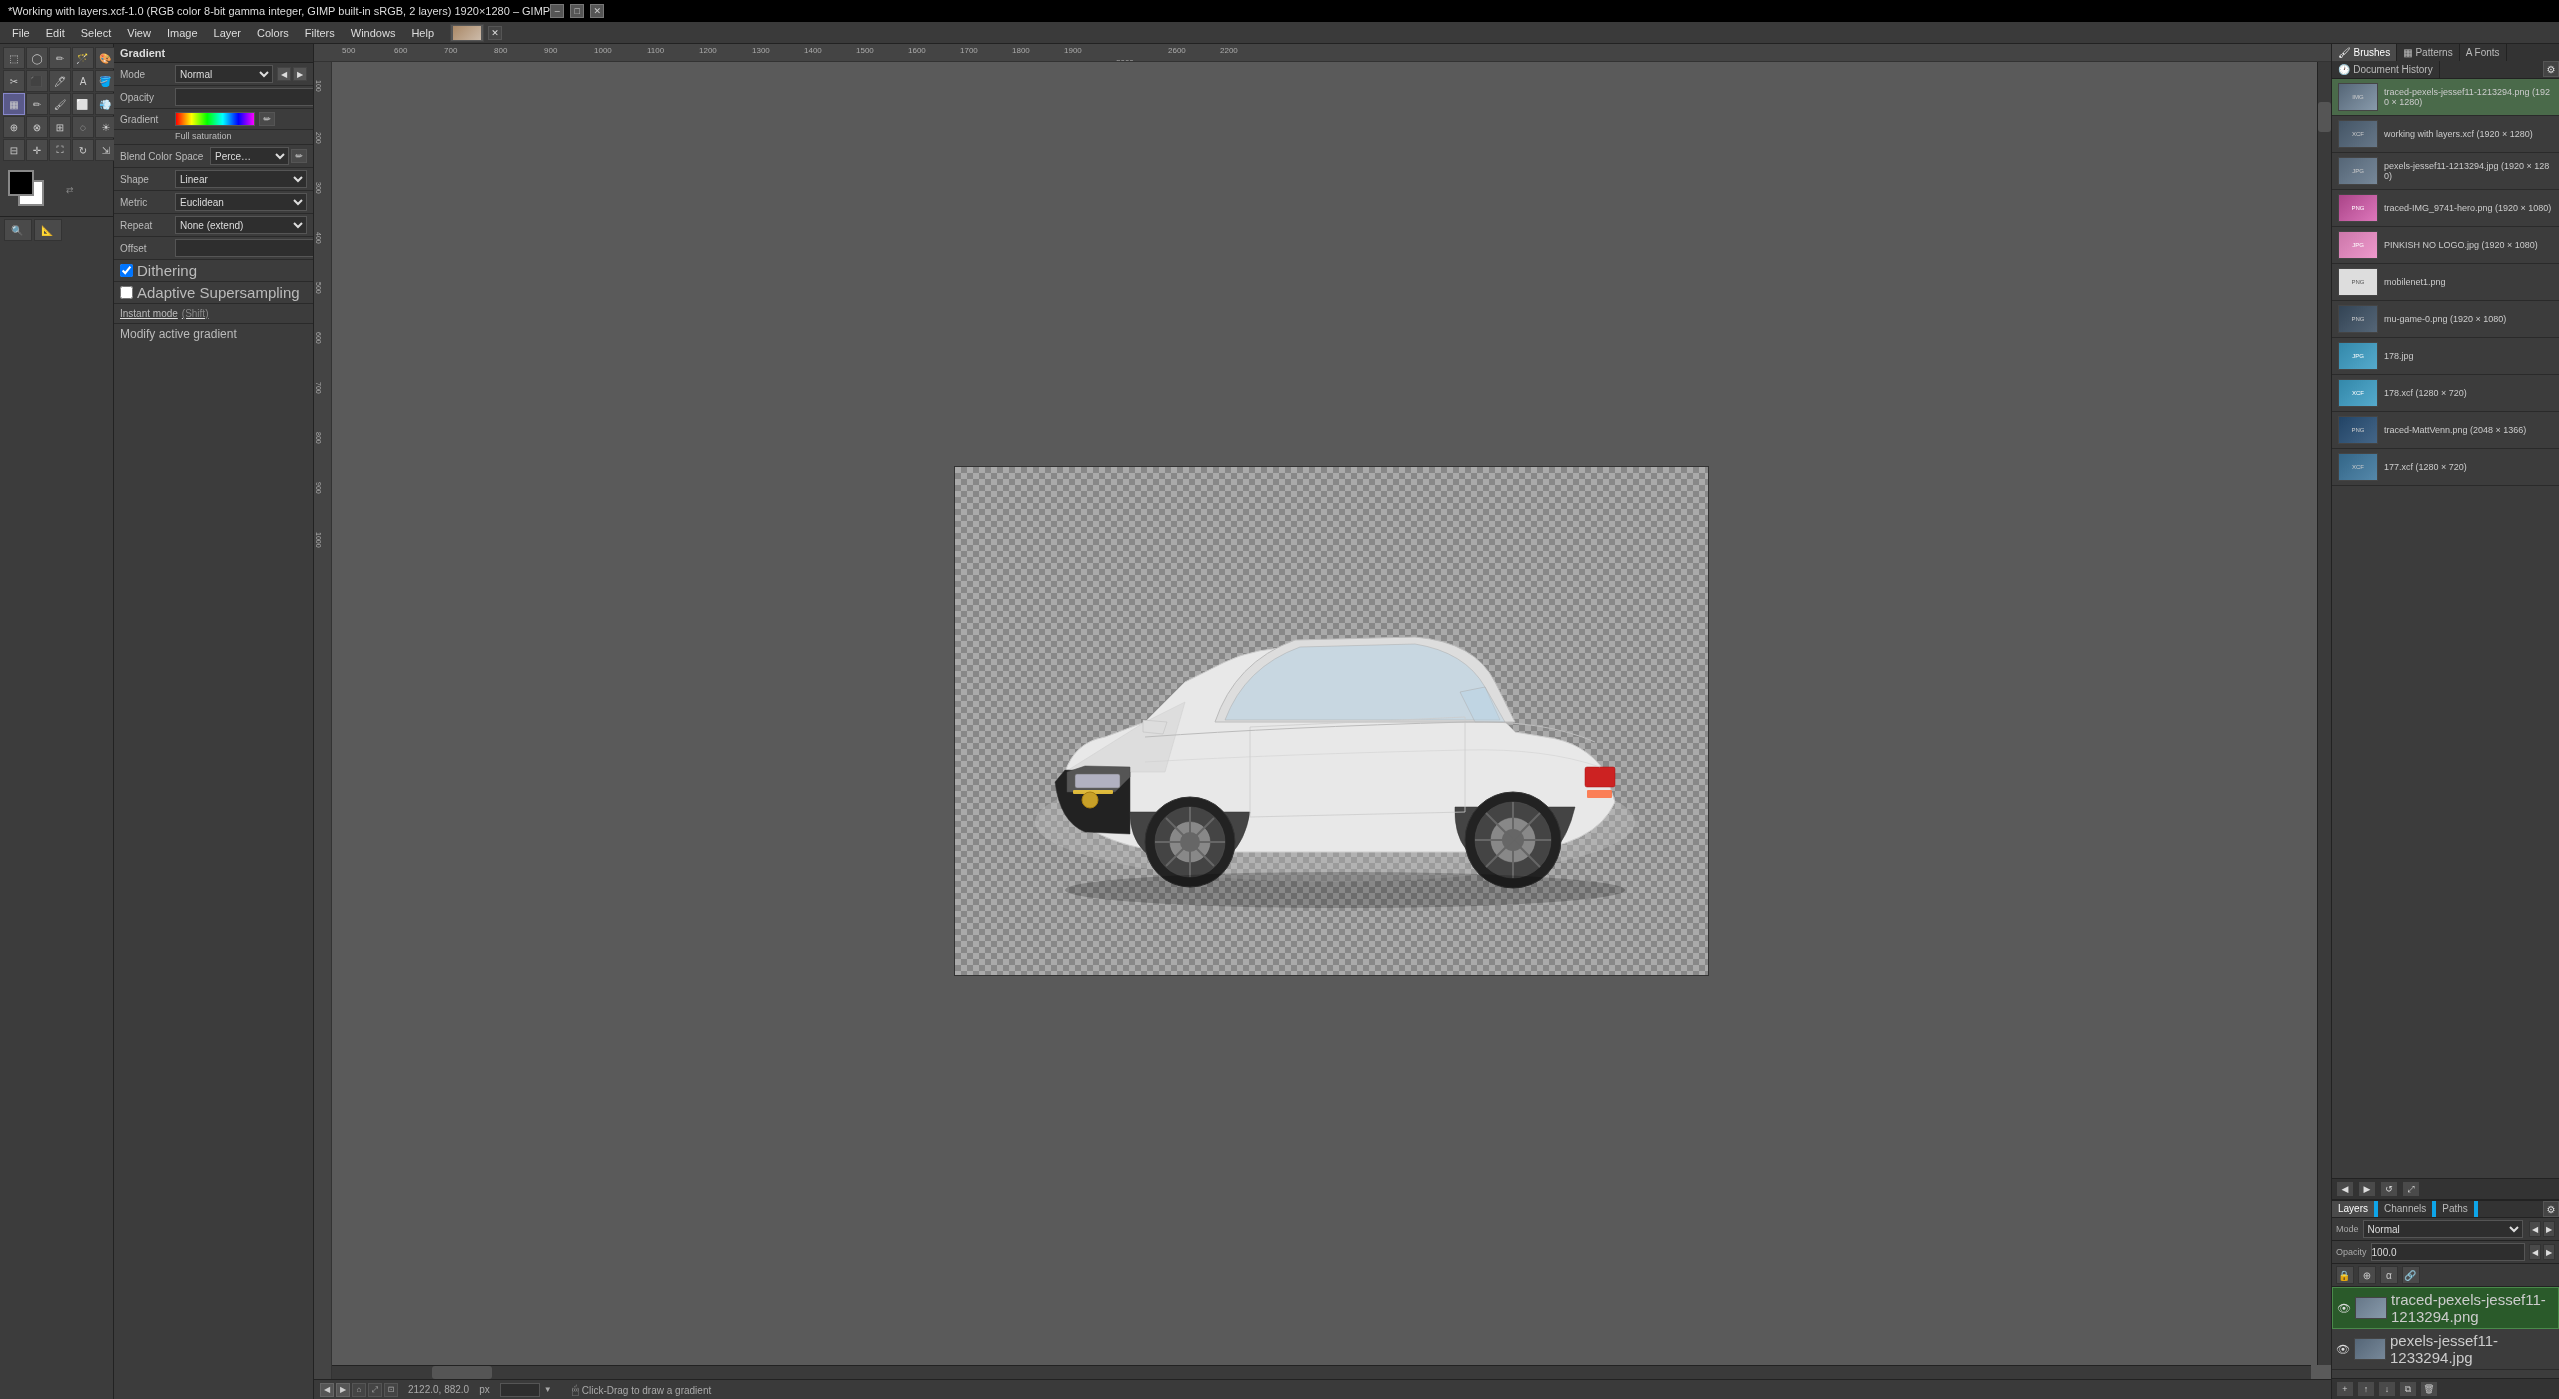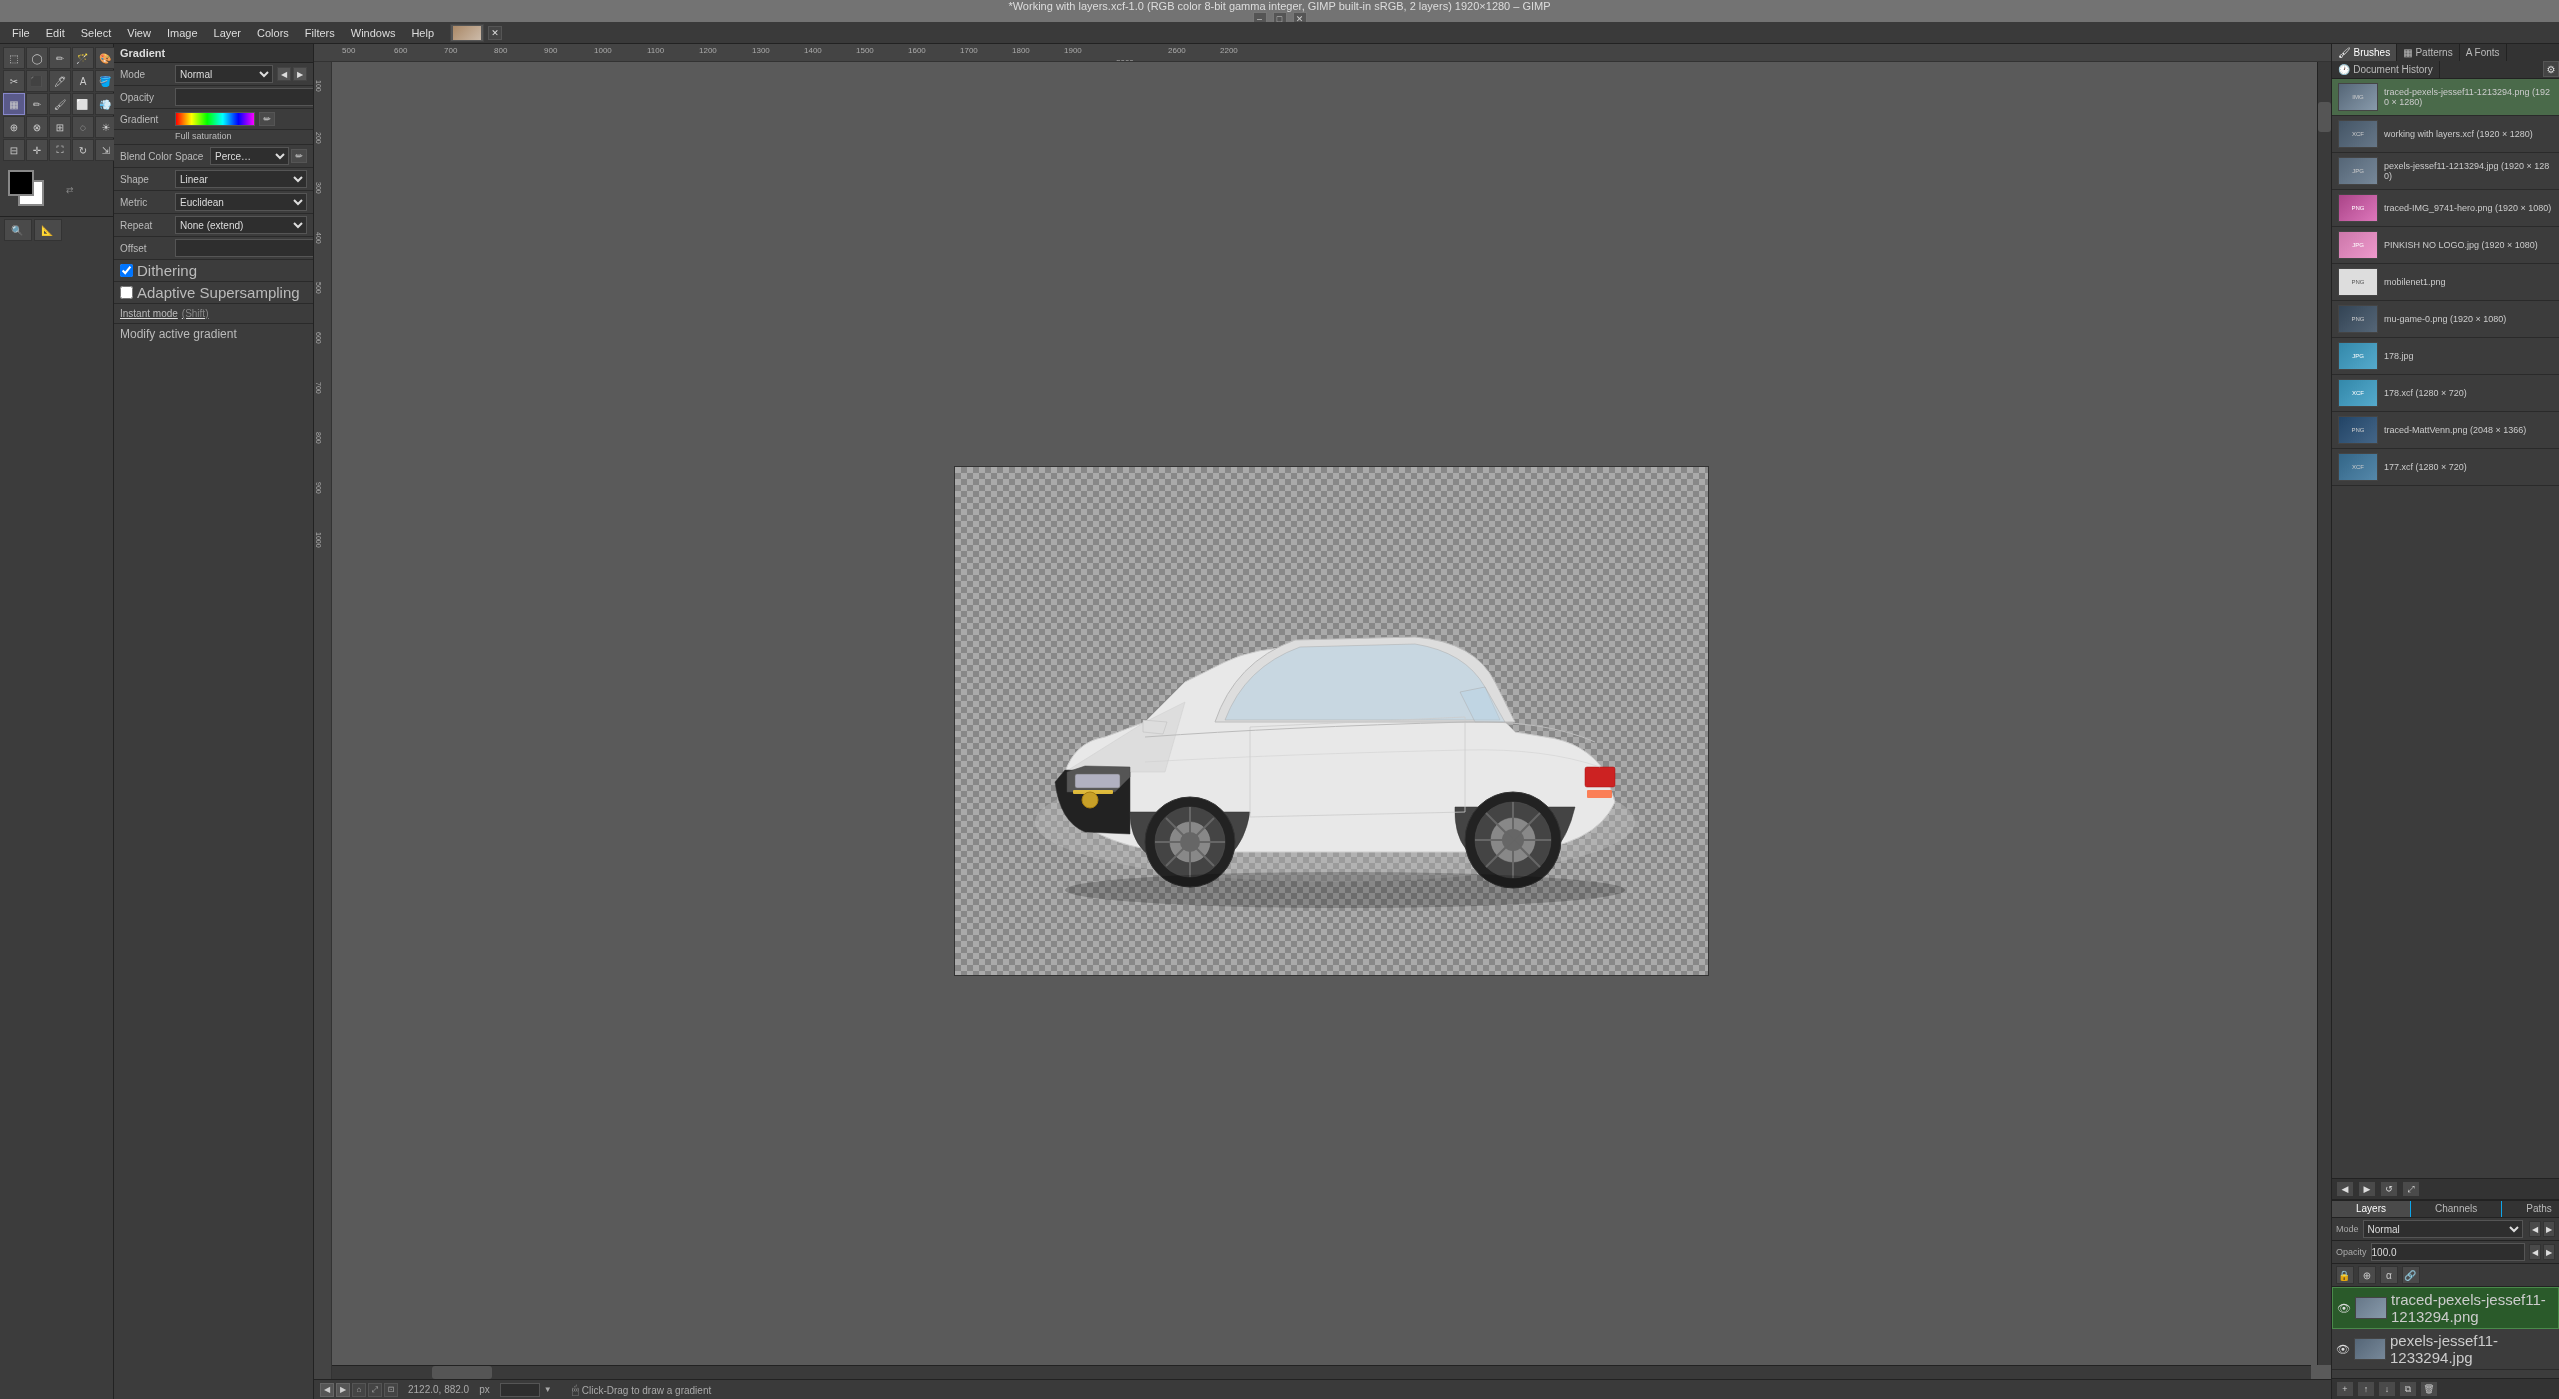--- a/index.html
+++ b/index.html
@@ -11,29 +11,28 @@
       font-size: 11px;
       color: #ddd;
       overflow: hidden;
       position: relative;
     }
 
     
     #title-bar {
       width: 100%;
       height: 22px;
-      background: #737373;
+      background: #000000;
       display: flex;
       align-items: center;
       padding: 0 8px;
       position: absolute;
       top: 0;
       left: 0;
       z-index: 100;
-      flex-direction: column;
     }
     #title-bar-controls {
       display: flex;
       gap: 6px;
     }
     .title-btn {
       width: 14px;
       height: 14px;
       background: #555;
       border: 1px solid #777;
@@ -338,25 +337,25 @@
       border-top: 2px solid #222;
       display: flex;
       flex-direction: column;
     }
     #layers-tabs {
       display: flex;
       background: #333;
       border-bottom: 1px solid #222;
     }
     .layers-tab {
-      padding: 2px 24px;
+      padding: 2px 6px;
       font-size: 10px;
       cursor: pointer;
       color: #bbb;
-      border-right: 1px solid #0ea5e9;
+      border-right: 4px solid #0ea5e9;
     }
     .layers-tab.active {
       background: #4a4a4a;
       color: #fff;
     }
 
     #layers-toolbar {
       display: flex;
       align-items: center;
       background: #3a3a3a;

